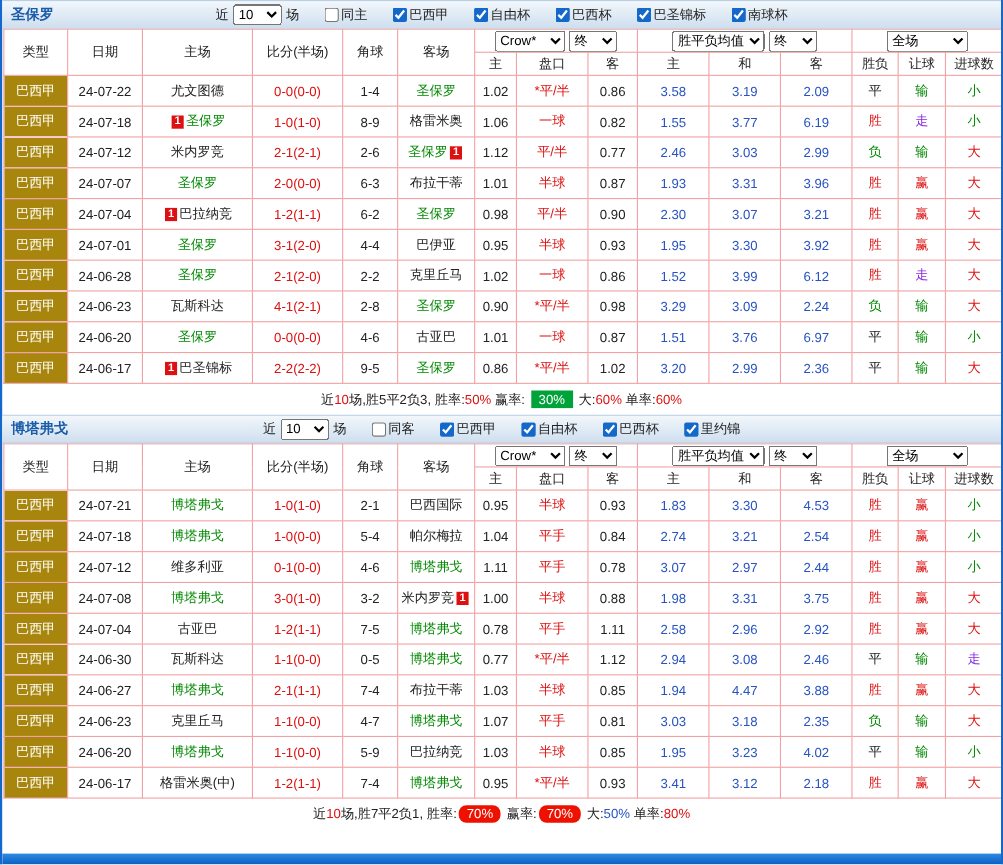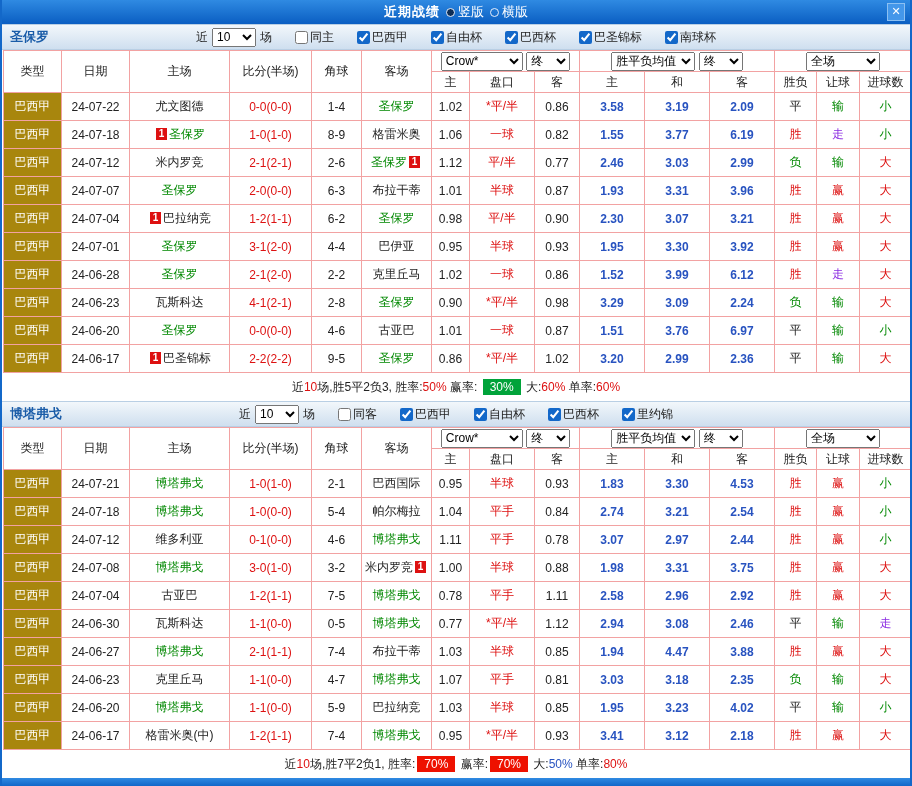--- a/index.html
+++ b/index.html
@@ -19,58 +19,50 @@
   .section{flex:none;}
   .section-header{height:26px;background:linear-gradient(var(--section-top),var(--section-bottom));
                   border-top:1px solid #b9cfe4;border-bottom:1px solid #b9cfe4;position:relative;
                   display:flex;align-items:center;justify-content:center;font-size:12px;color:#222;}
   .team-name{position:absolute;left:8px;font-size:13px;font-weight:bold;color:var(--navy);}
   .filters{display:flex;align-items:center;gap:4px;}
   .filters label{display:flex;align-items:center;gap:2px;cursor:pointer;margin-left:19px;}
   select{font-size:12px;height:19px;font-family:inherit;}
   .count-select{width:44px;}
   .final-select{width:44px;}
-  .company-select{width:82px;}
+  .company-select{width:64px;}
   .avg-select{width:84px;}
   .scope-select{width:74px;}
   input[type=checkbox]{width:13px;height:13px;accent-color:var(--frame);margin:0;}
   table.stats{width:908px;margin-left:1px;border-collapse:collapse;table-layout:fixed;
               font-size:12px;text-align:center;color:#222;}
   .stats td{border:1px solid var(--border-pink);padding:0;height:28px;overflow:hidden;white-space:nowrap;}
   .stats thead td{height:21px;background:#fff;}
   .type-cell{background:var(--gold);color:#fff;}
   .score{color:var(--red);}
   .handicap{color:var(--red);}
-  .avg{color:var(--blue);font-weight:bold;}
+  .avg{color:var(--blue);}
   .team-green{color:var(--green);}
   .c-red{color:var(--red);} .c-green{color:var(--green);}
   .c-purple{color:var(--purple);} .c-dark{color:var(--dark);}
   .card-badge{display:inline-block;background:var(--red);color:#fff;font-size:10px;font-weight:bold;
               width:11px;height:12px;line-height:12px;margin:0 2px;vertical-align:1px;}
   .summary{height:28px;display:flex;align-items:center;justify-content:center;font-size:12px;color:#222;}
   .summary span{white-space:pre;}
   .seg-red{color:var(--red);} .seg-blue{color:var(--blue);}
   .seg-green-box{background:var(--box-green);color:#fff;padding:1px 7px;margin:0 2px;}
-  .seg-red-box{background:var(--box-red);color:#fff;padding:1px 7px;margin:0 2px;}
+  .seg-red-box{background:var(--box-red);color:#fff;padding:1px 7px;margin:0 2px;border-radius:7px;}
   .bottom-edge{height:10px;flex:none;margin-top:auto;
                background:linear-gradient(var(--titlebar-top),var(--titlebar-bottom));}
 </style>
 </head>
 <body>
 
 <div class="window">
 
-  <div class="titlebar">
-    <span class="title">近期战绩</span>
-    <span class="radio selected"></span>
-    <span class="radio-label">竖版</span>
-    <span class="radio"></span>
-    <span class="radio-label">横版</span>
-    <span class="close-btn">✕</span>
-  </div>
 
   <div class="section">
     <div class="section-header">
       <span class="team-name">圣保罗</span>
       <div class="filters">
         <span>近</span>
         <select class="count-select">
           <option>10</option>
         </select>
         <span>场</span>

